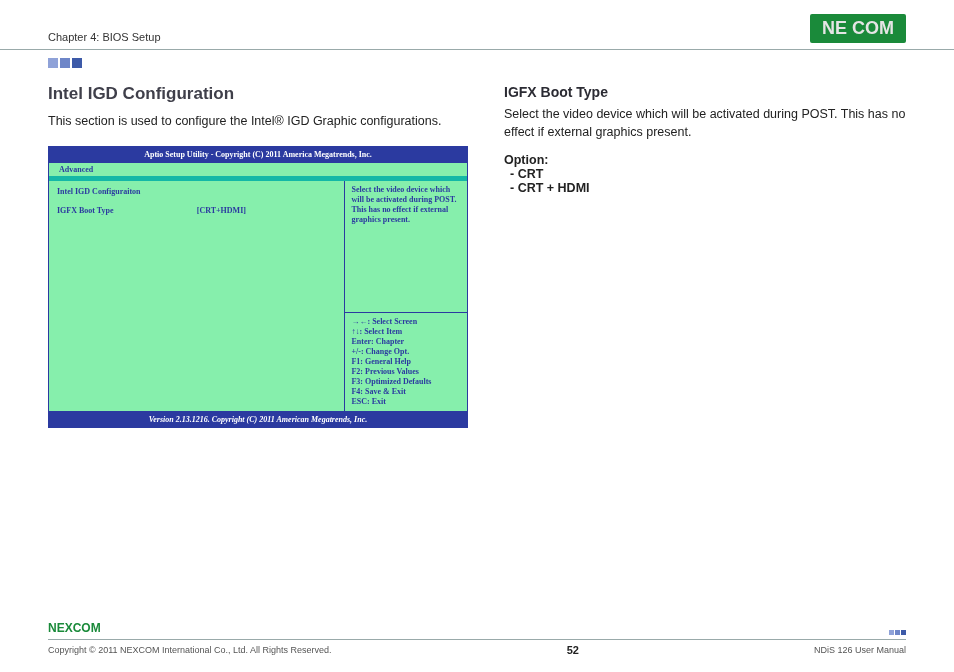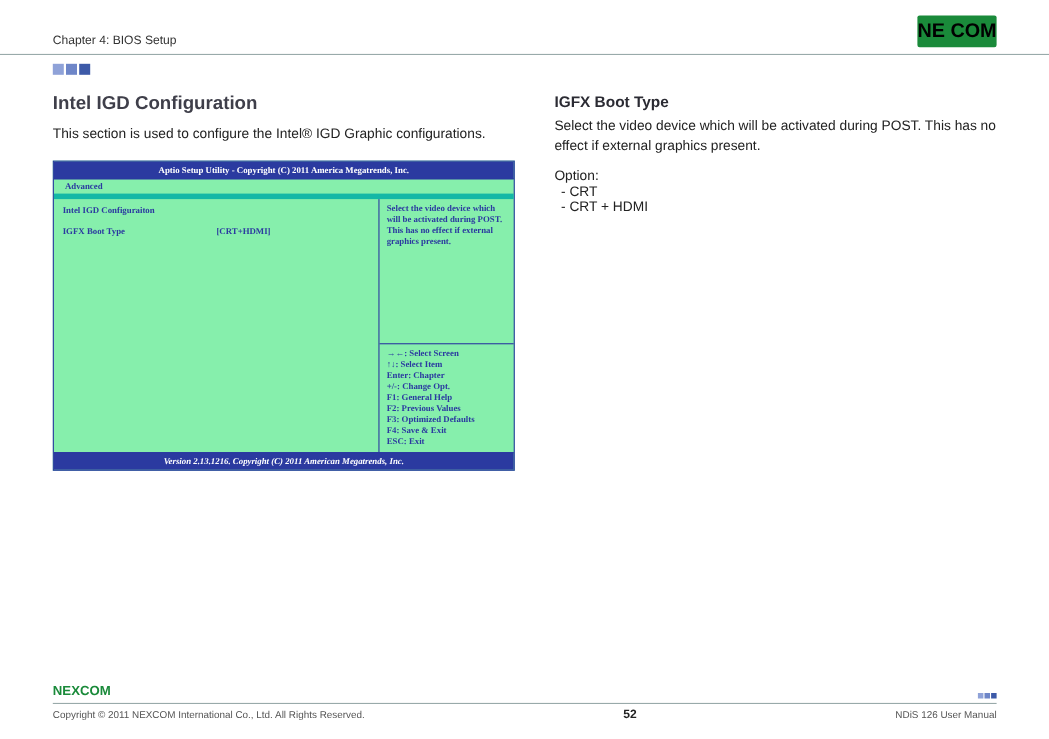--- a/index.html
+++ b/index.html
@@ -11,24 +11,24 @@
     position: relative;
   }
   .header {
     display: flex; justify-content: space-between; align-items: flex-end;
     padding: 14px 48px 6px 48px;
     border-bottom: 1px solid #9aa;
   }
   .chapter { font-size: 11px; color: #333; }
   .logo-top {
     background: #1a8a3a;
-    color: #000000;
+    color: #e5e5e5;
     font-weight: bold;
     font-size: 18px;
-    padding: 4px 0;
+    padding: 4px 12px;
     border-radius: 2px;
     font-family: Arial, sans-serif;
   }
   .accent-blocks {
     display: flex; gap: 2px;
     padding: 8px 0 0 48px;
   }
   .accent-blocks span { width: 10px; height: 10px; background: #8fa2d8; }
   .accent-blocks span:nth-child(2){ background:#6e86c8;}
   .accent-blocks span:nth-child(3){ background:#3d5aa8;}
@@ -43,21 +43,21 @@
 
   h1 {
     font-size: 17px;
     font-weight: 600;
     color: #3f3f4a;
     margin-bottom: 10px;
   }
   .intro { font-size: 12.5px; margin-bottom: 18px; }
   h2 { font-size: 14px; font-weight: 700; color:#2b2b33; margin-bottom:6px;}
   .col-right p { font-size: 12.5px; margin-bottom: 12px; line-height:1.4; }
-  .options { font-size: 12.5px; }
+  .options { font-size: 12.5px; font-weight: bold; }
   .options .optline { padding-left: 6px; }
 
   
   .bios {
     border: 1px solid #2b3aa0;
     width: 420px;
     font-family: "Times New Roman", serif;
     font-size: 8px;
     color: #2b3aa0;
     background: #86efac;

